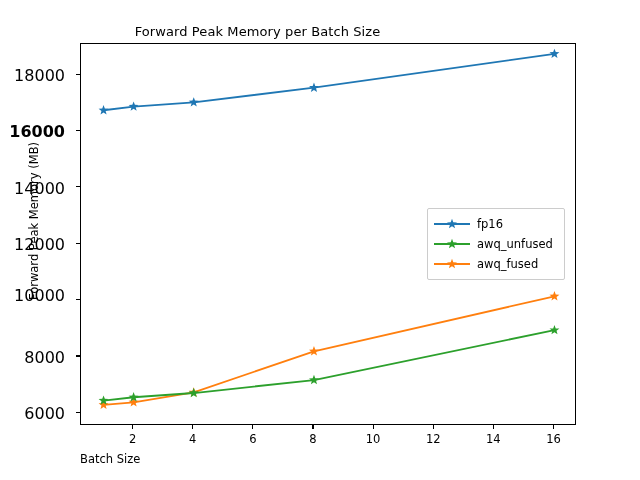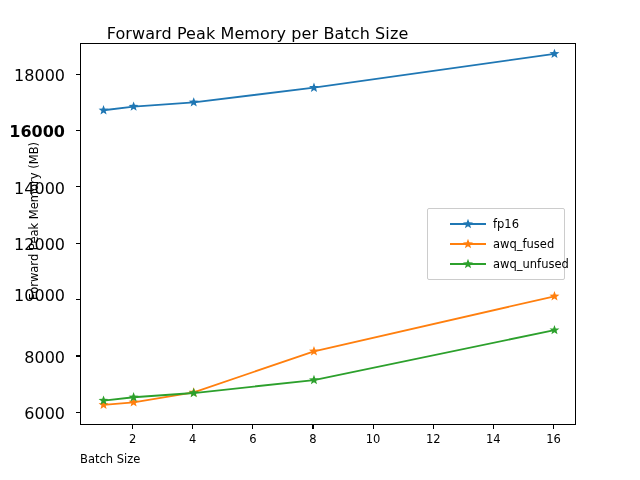--- a/index.html
+++ b/index.html
@@ -9,21 +9,21 @@
     font-family:"DejaVu Sans", sans-serif;
     overflow:hidden;
   }
   #figure{position:relative;width:640px;height:480px;}
 
   
   .chart-title{
     position:absolute;
     left:0;top:24px;width:515px;
     text-align:center;
-    font-size:16px;
+    font-size:13px;
     color:#000;
     letter-spacing:.1px;
   }
 
   
   .plot-area{
     position:absolute;
     left:80px;top:43px;
     width:496px;height:382px;
     border:1.05px solid #000;
@@ -87,21 +87,21 @@
   }
 
   
   .legend-box{
     position:absolute;
     left:427px;top:208px;
     width:138px;
     background:#fff;
     border:.9px solid #cccccc;
     border-radius:2px;
-    padding:5px 0 5px 16px;
+    padding:5px 0 5px 0;
     box-sizing:border-box;
   }
   .legend-row{
     display:flex;align-items:center;
     height:20px;
     padding:0 6px;
   }
   .legend-swatch{
     position:relative;
     width:36px;height:12px;
@@ -200,30 +200,30 @@
         <span class="legend-swatch">
           <span class="lline" style="background: rgb(31, 119, 180);"></span>
           <svg width="12" height="12" viewBox="0 0 12 12" style="position: absolute; left: 12px; top: 0px;">
             <path d="M6.00,0.80 L7.28,4.23 L10.95,4.39 L8.08,6.67 L9.06,10.21 L6.00,8.18 L2.94,10.21 L3.92,6.67 L1.05,4.39 L4.72,4.23 Z" fill="#1f77b4"></path>
           </svg>
         </span>
         <span class="legend-label">fp16</span>
       </div>
       <div class="legend-row">
         <span class="legend-swatch">
+          <span class="lline" style="background: rgb(44, 160, 44);"></span>
+          <svg width="12" height="12" viewBox="0 0 12 12" style="position: absolute; left: 12px; top: 0px;">
+            <path d="M6.00,0.80 L7.28,4.23 L10.95,4.39 L8.08,6.67 L9.06,10.21 L6.00,8.18 L2.94,10.21 L3.92,6.67 L1.05,4.39 L4.72,4.23 Z" fill="#2ca02c"></path>
+          </svg>
+        </span>
+        <span class="legend-label">awq_unfused</span>
+      </div>
+      <div class="legend-row">
+        <span class="legend-swatch">
           <span class="lline" style="background: rgb(255, 127, 14);"></span>
           <svg width="12" height="12" viewBox="0 0 12 12" style="position: absolute; left: 12px; top: 0px;">
             <path d="M6.00,0.80 L7.28,4.23 L10.95,4.39 L8.08,6.67 L9.06,10.21 L6.00,8.18 L2.94,10.21 L3.92,6.67 L1.05,4.39 L4.72,4.23 Z" fill="#ff7f0e"></path>
           </svg>
         </span>
         <span class="legend-label">awq_fused</span>
       </div>
-      <div class="legend-row">
-        <span class="legend-swatch">
-          <span class="lline" style="background: rgb(44, 160, 44);"></span>
-          <svg width="12" height="12" viewBox="0 0 12 12" style="position: absolute; left: 12px; top: 0px;">
-            <path d="M6.00,0.80 L7.28,4.23 L10.95,4.39 L8.08,6.67 L9.06,10.21 L6.00,8.18 L2.94,10.21 L3.92,6.67 L1.05,4.39 L4.72,4.23 Z" fill="#2ca02c"></path>
-          </svg>
-        </span>
-        <span class="legend-label">awq_unfused</span>
-      </div>
     </div>
 </div>
 
 </body></html>

